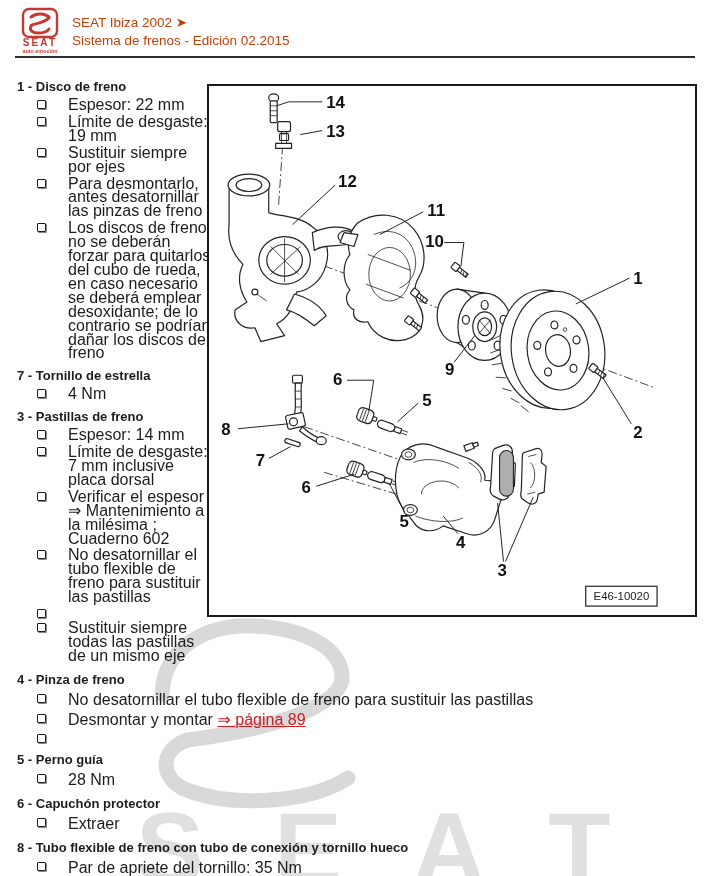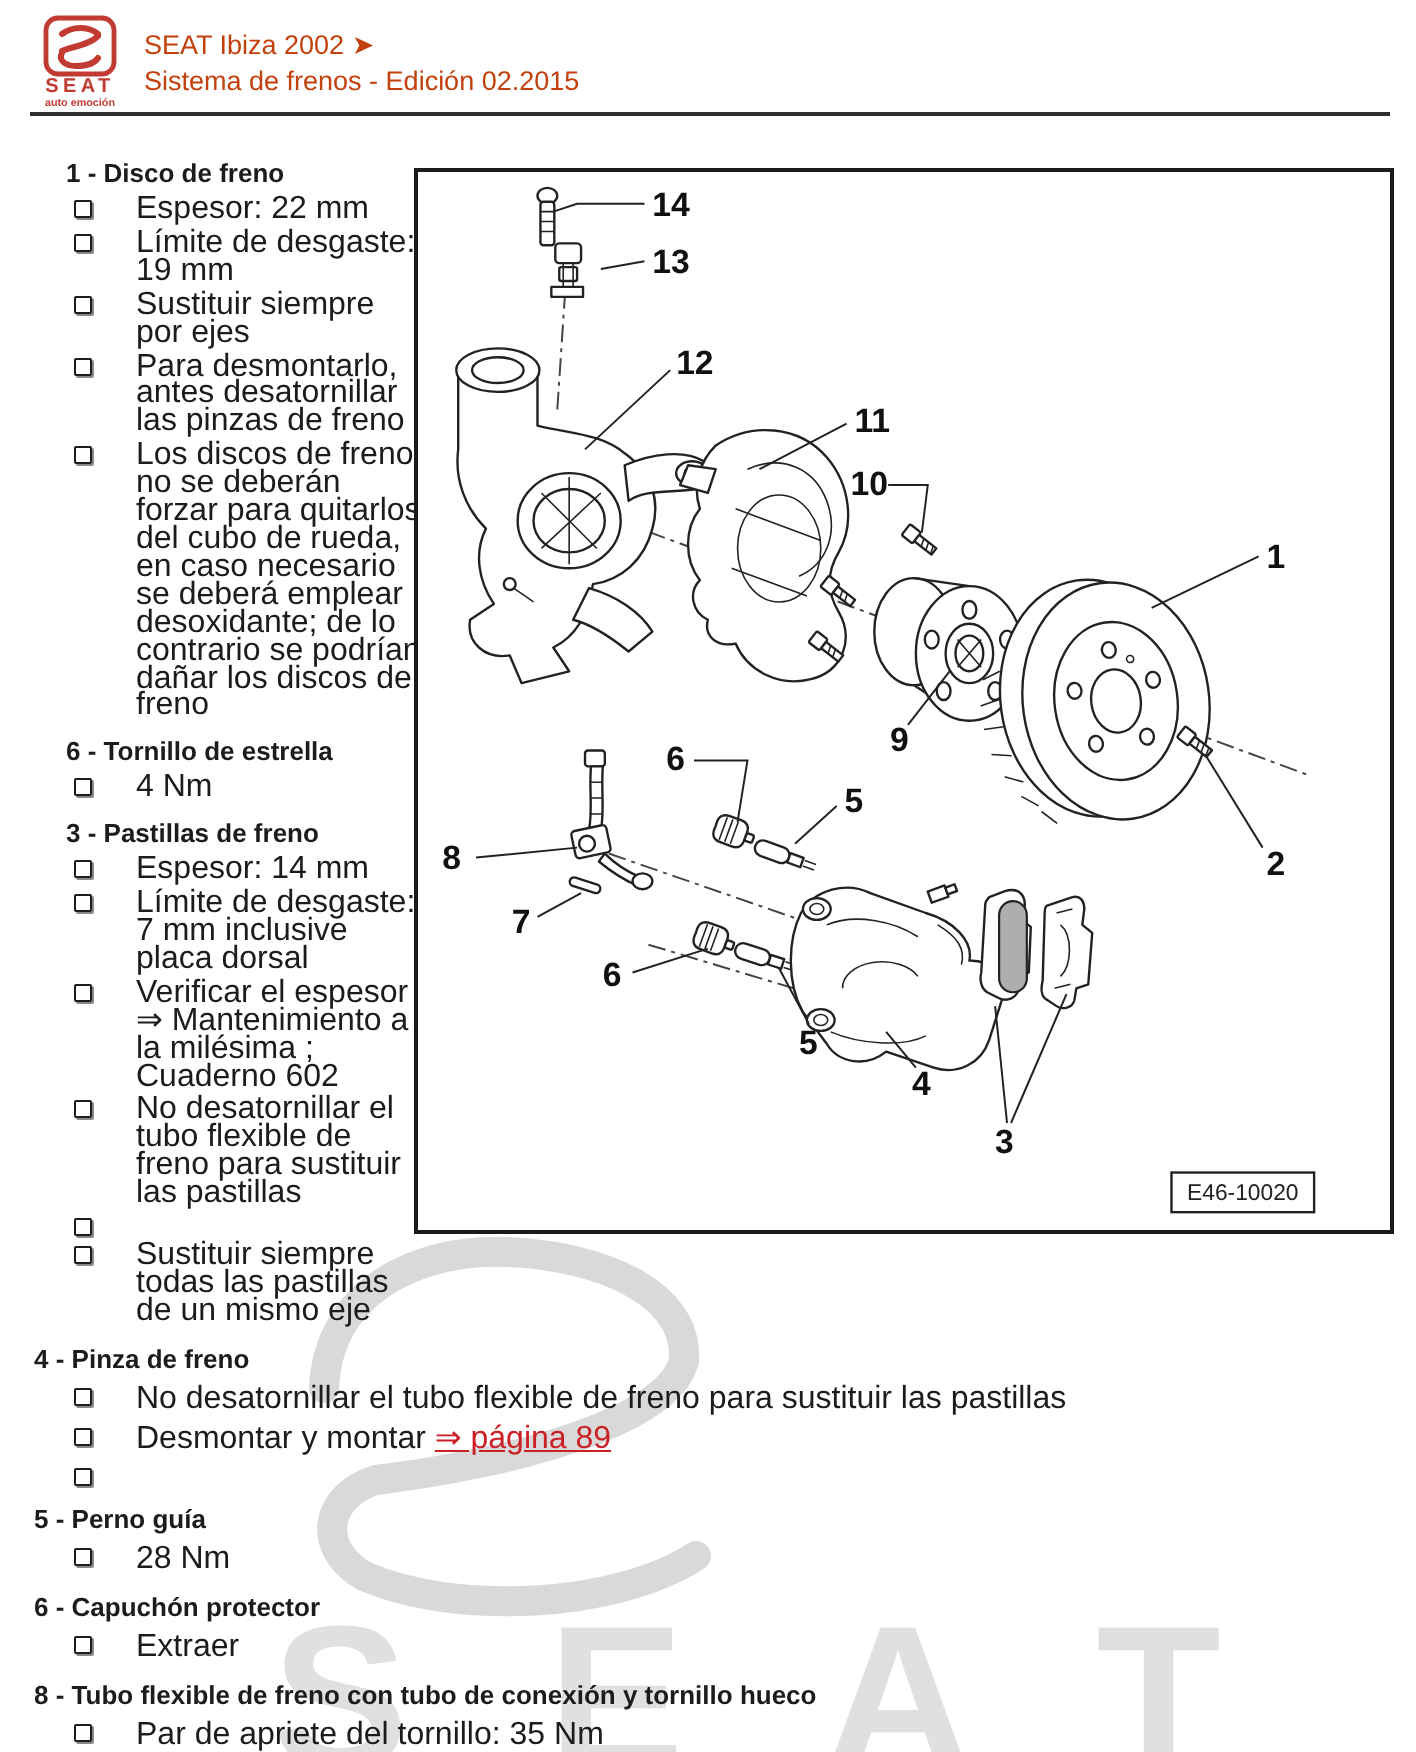--- a/index.html
+++ b/index.html
@@ -16,21 +16,21 @@
     color:var(--wm,#e3e3e3); white-space:nowrap;
   }
   
   header { position:relative; z-index:2; height:58px; }
   #logo { position:absolute; left:18px; top:7px; width:44px; height:48px; }
   #titles { position:absolute; left:72px; top:14px; font-size:13.5px; line-height:18px; color:#c2410c; }
   #rule { position:absolute; left:15px; right:13px; top:56px; height:2px; background:#2e2e2e; }
   
   main { position:relative; z-index:1; padding:21px 16px 0 17px; }
   .col-left { width:196px; }
-  .sec-head { font-weight:bold; font-size:13px; line-height:16px; margin:8px 0 3px 16px; }
+  .sec-head { font-weight:bold; font-size:13px; line-height:16px; margin:8px 0 3px 0; }
   .sec-head:first-child { margin-top:0; }
   .item { display:flex; align-items:flex-start; margin:0 0 3px 20px; }
   .bullet {
     flex:none; width:9px; height:9px; margin-top:2px;
     border:1.6px solid #1d1d1d; border-radius:1px;
     box-shadow:1px 1px 0 rgba(40,40,40,.55);
   }
   .itxt { margin-left:22px; font-size:16px; line-height:13.9px; }
   .col-left .itxt { max-width:151px; }
   .col-left .itxt.wide { max-width:192px; }
@@ -101,21 +101,21 @@
         <span class="itxt">Sustituir siempre por ejes</span>
       </div>
       <div class="item">
         <span class="bullet"></span>
         <span class="itxt">Para desmontarlo, antes desatornillar las pinzas de freno</span>
       </div>
       <div class="item">
         <span class="bullet"></span>
         <span class="itxt">Los discos de freno no se deberán forzar para quitarlos del cubo de rueda, en caso necesario se deberá emplear desoxidante; de lo contrario se podrían dañar los discos de freno</span>
       </div>
-      <div class="sec-head">6 - Tornillo de estrella</div>
+      <div class="sec-head">7 - Tornillo de estrella</div>
       <div class="item">
         <span class="bullet"></span>
         <span class="itxt">4 Nm</span>
       </div>
       <div class="sec-head">3 - Pastillas de freno</div>
       <div class="item">
         <span class="bullet"></span>
         <span class="itxt">Espesor: 14 mm</span>
       </div>
       <div class="item">

